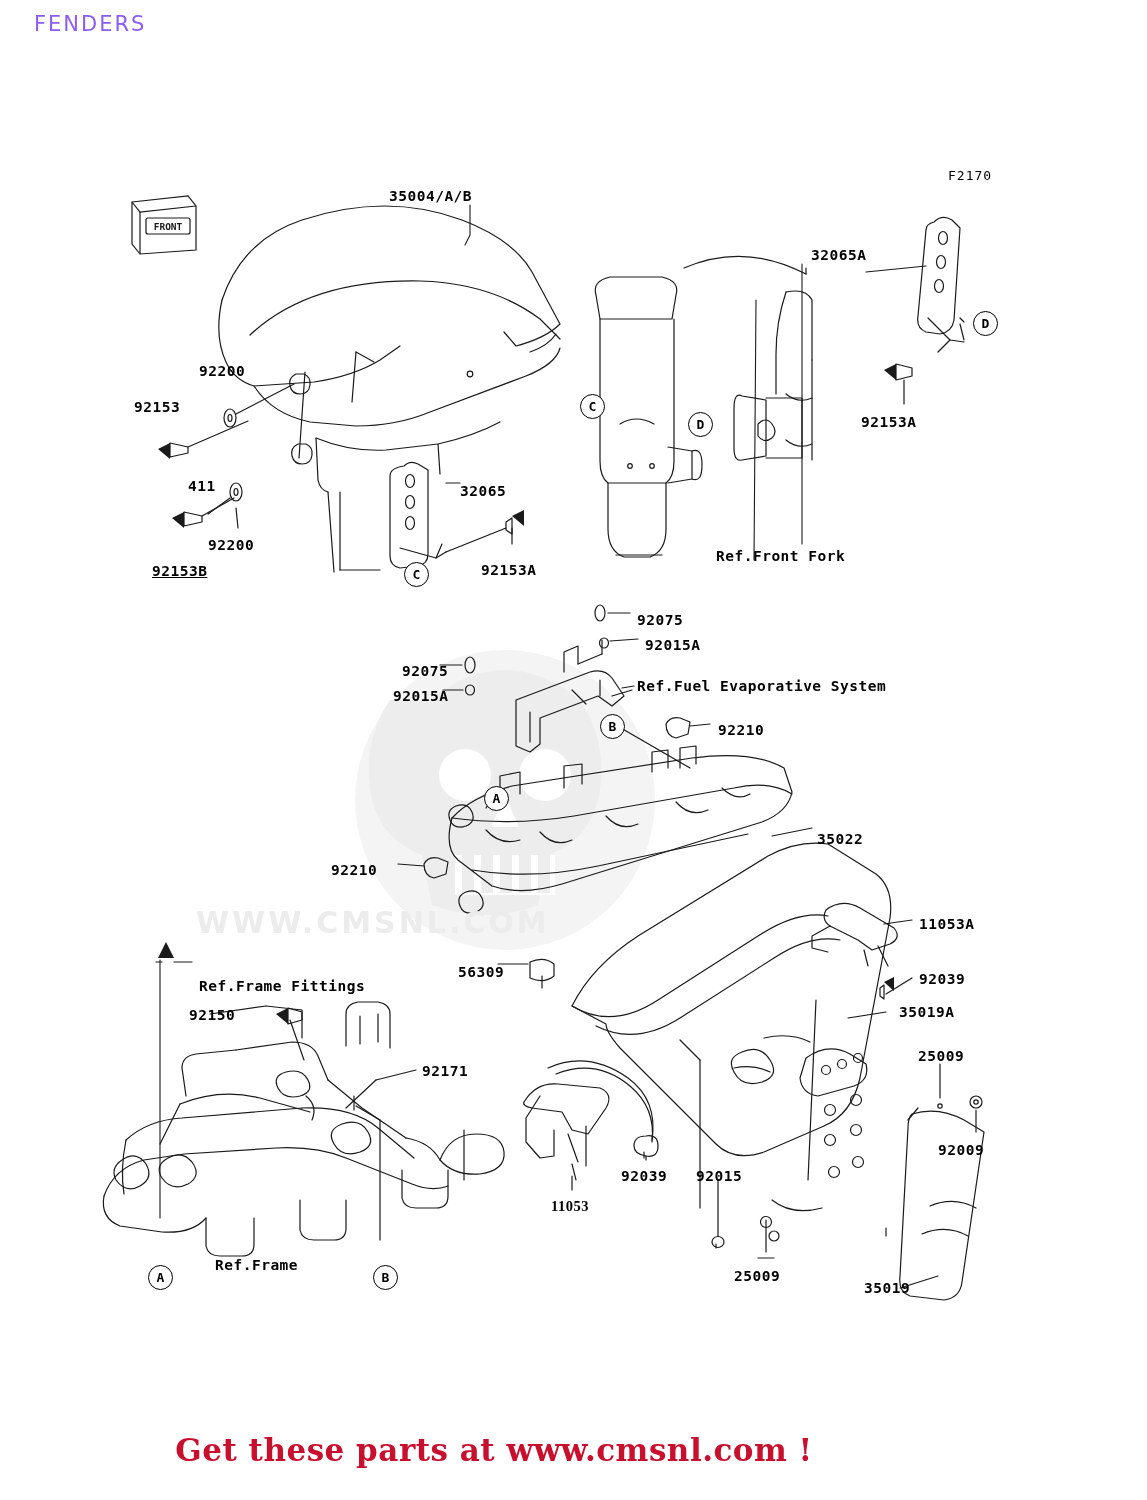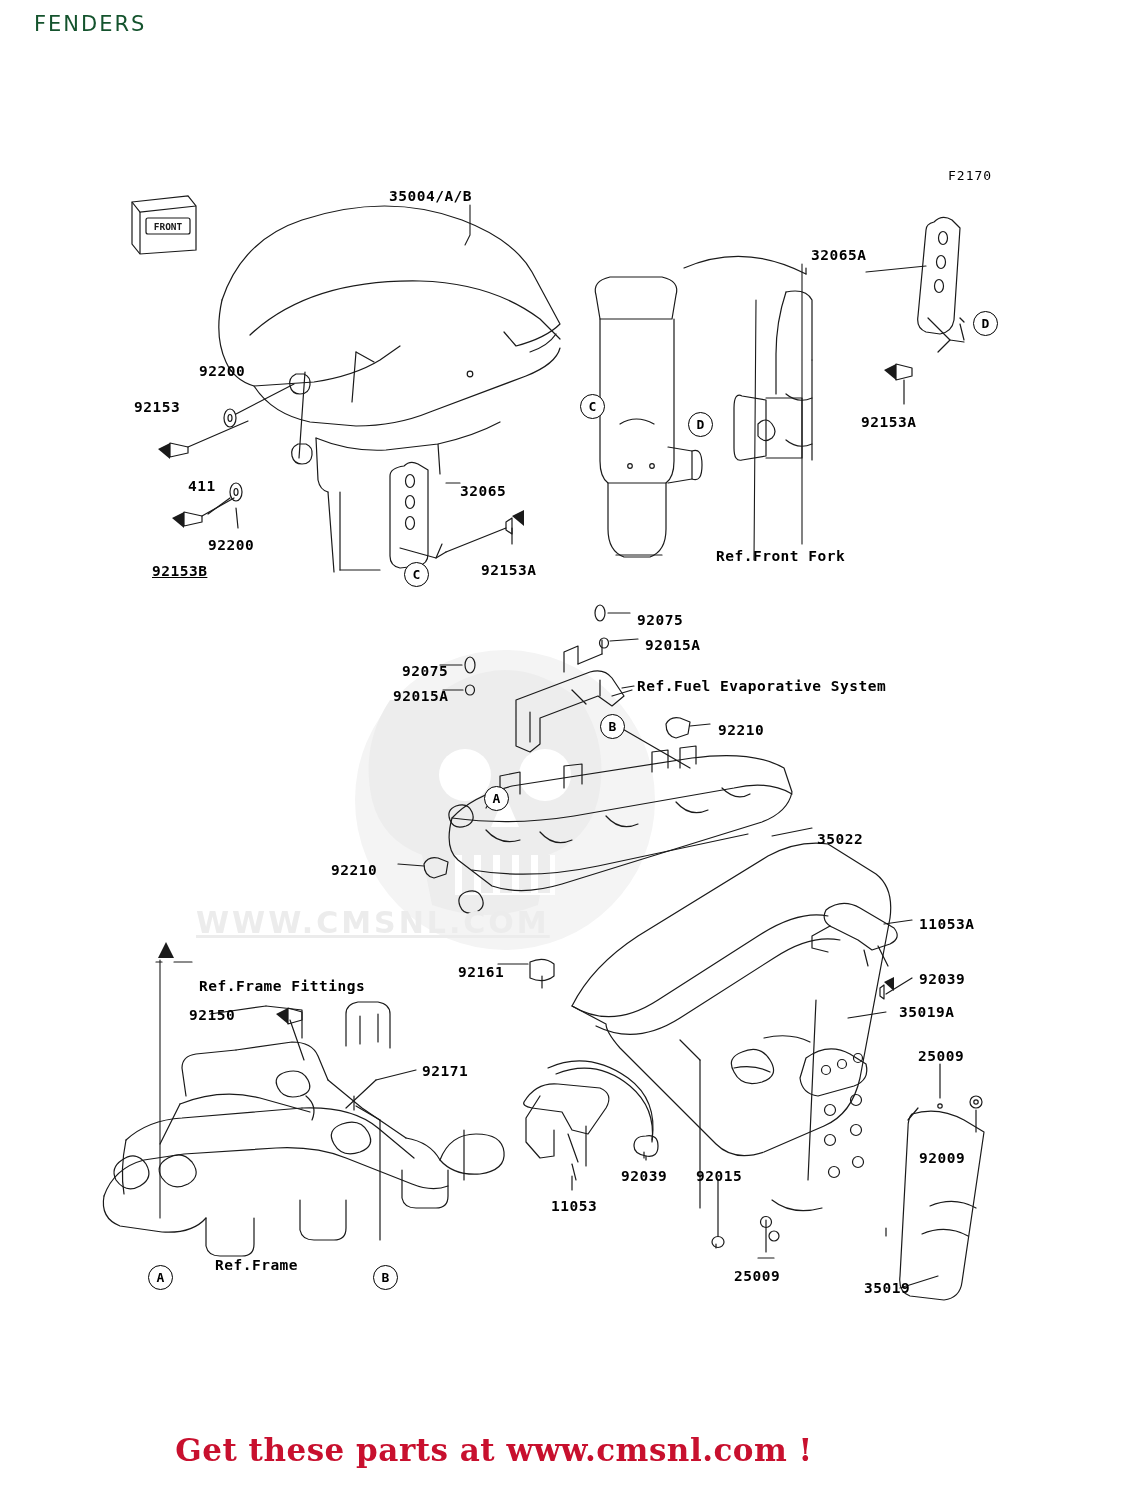--- a/index.html
+++ b/index.html
@@ -21,21 +21,21 @@
     width: 1147px;
     height: 1500px;
   }
   .title {
     position: absolute;
     left: 34px;
     top: 12px;
     font-family: "DejaVu Sans", sans-serif;
     font-size: 21px;
     letter-spacing: 2px;
-    color: #14532d;
+    color: #8b5cf6;
   }
   .sheet-code {
     position: absolute;
     left: 948px;
     top: 168px;
     font-size: 13px;
     letter-spacing: 1px;
     color: #000;
   }
   .footer {
@@ -95,21 +95,20 @@
     color: #efefef;
   }
   #wm-text {
     left: 196px;
     top: 905px;
     font-family: "DejaVu Sans", sans-serif;
     font-size: 30px;
     font-weight: bold;
     letter-spacing: 3px;
     color: #ececec;
-    text-decoration: underline;
   }
   .front-decal {
     position: absolute;
     left: 128px;
     top: 192px;
     width: 72px;
     height: 66px;
   }
 </style>
 </head>
@@ -426,29 +425,29 @@
       <div class="lbl" style="left: 481px; top: 562px;">92153A</div>
       <div class="lbl" style="left: 637px; top: 612px;">92075</div>
       <div class="lbl" style="left: 645px; top: 637px;">92015A</div>
       <div class="lbl" style="left: 402px; top: 663px;">92075</div>
       <div class="lbl" style="left: 393px; top: 688px;">92015A</div>
       <div class="lbl" style="left: 718px; top: 722px;">92210</div>
       <div class="lbl" style="left: 817px; top: 823px; margin-top: 8px;">35022</div>
       <div class="lbl" style="left: 331px; top: 862px;">92210</div>
       <div class="lbl" style="left: 919px; top: 916px;">11053A</div>
       <div class="lbl" style="left: 919px; top: 971px;">92039</div>
-      <div class="lbl" style="left: 458px; top: 964px;">92161</div>
+      <div class="lbl" style="left: 458px; top: 964px;">56309</div>
       <div class="lbl" style="left: 892px; top: 1004px; margin-left: 7px;">35019A</div>
       <div class="lbl" style="left: 189px; top: 1007px;">92150</div>
       <div class="lbl" style="left: 918px; top: 1048px;">25009</div>
       <div class="lbl" style="left: 422px; top: 1063px;">92171</div>
-      <div class="lbl" style="left: 919px; top: 1142px; margin-top: 8px;">92009</div>
+      <div class="lbl" style="left: 938px; top: 1142px;">92009</div>
       <div class="lbl" style="left: 621px; top: 1168px;">92039</div>
       <div class="lbl" style="left: 696px; top: 1168px;">92015</div>
-      <div class="lbl" style="left: 551px; top: 1198px;">11053</div>
+      <div class="lbl" style="left: 551px; top: 1198px; font-family: Liberation Serif, serif;">11053</div>
       <div class="lbl" style="left: 734px; top: 1268px;">25009</div>
       <div class="lbl" style="left: 864px; top: 1280px;">35019</div>
     </div>
   <div id="reflabels">
       <div class="reflbl" style="left: 716px; top: 548px;">Ref.Front Fork</div>
       <div class="reflbl" style="left: 637px; top: 678px;">Ref.Fuel Evaporative System</div>
       <div class="reflbl" style="left: 199px; top: 958px; margin-top: 20px;">Ref.Frame Fittings</div>
       <div class="reflbl" style="left: 215px; top: 1257px;">Ref.Frame</div>
     </div>
   <div id="callouts">

